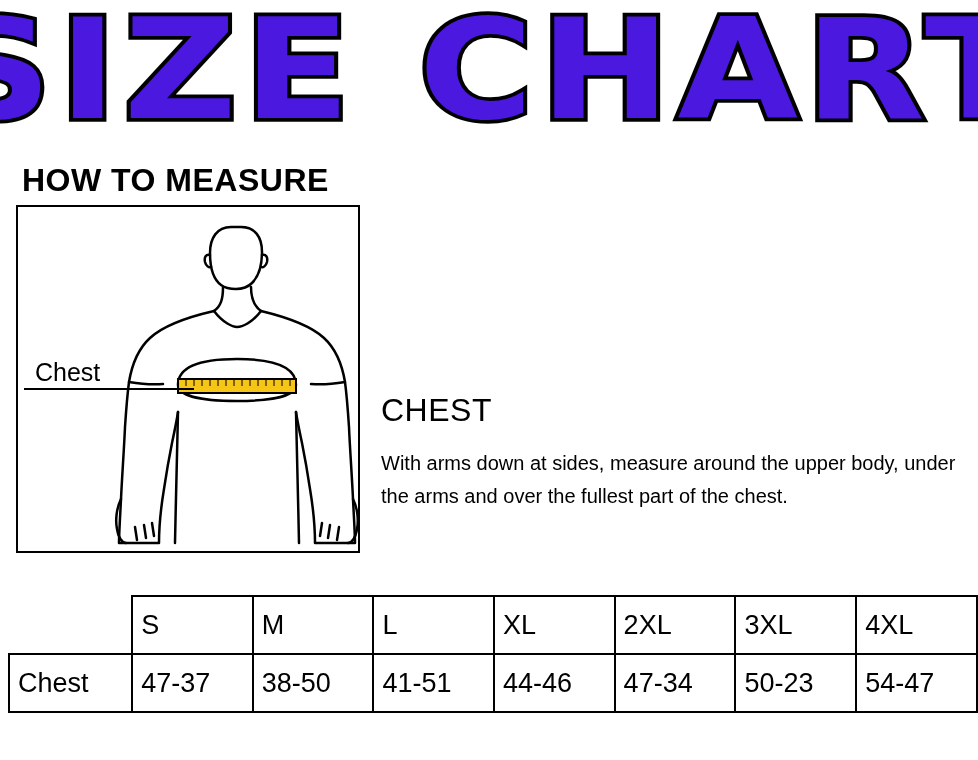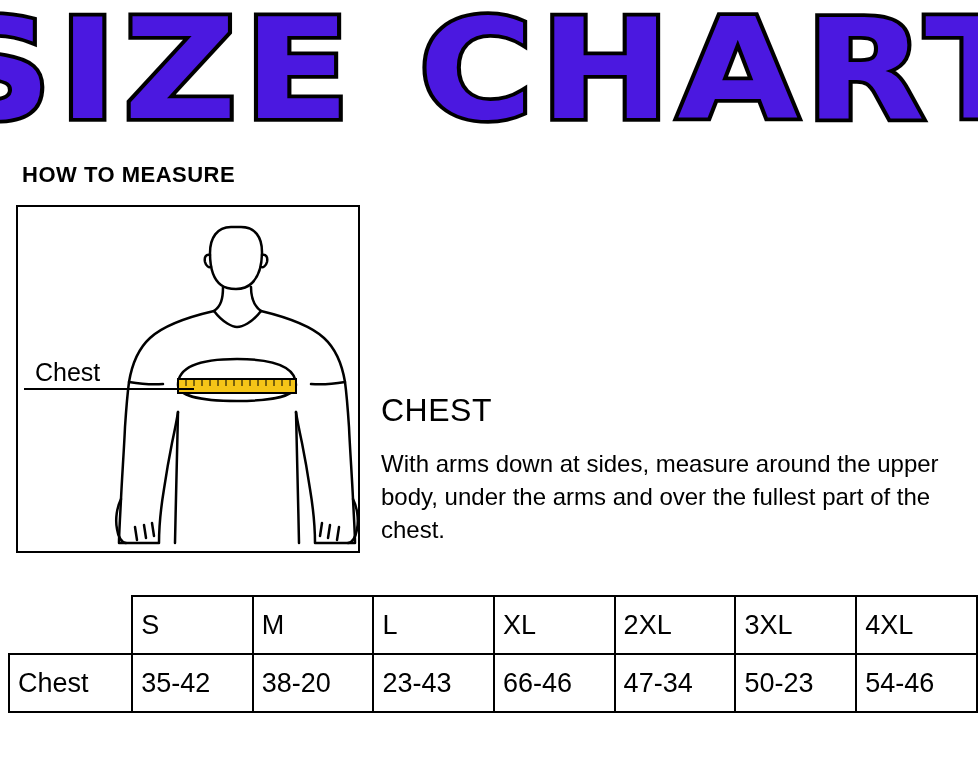--- a/index.html
+++ b/index.html
@@ -38,21 +38,21 @@
     transform: scaleX(1.18) scaleY(1.06);
     transform-origin: 50% 50%;
     white-space: nowrap;
   }
 
   
   .how-to {
     position: absolute;
     left: 22px;
     top: 162px;
-    font-size: 22px;
+    font-size: 32px;
     font-weight: bold;
     letter-spacing: 0.5px;
     color: #000;
   }
 
   
   .figure-box {
     position: absolute;
     left: 16px;
     top: 205px;
@@ -91,21 +91,21 @@
     left: 381px;
     top: 392px;
     width: 590px;
   }
   .desc-title {
     font-size: 32px;
     letter-spacing: 0.5px;
     margin: 0 0 18px 0;
   }
   .desc-body {
-    font-size: 24px;
+    font-size: 20px;
     line-height: 33px;
     margin: 0;
   }
 
   
   .size-table {
     position: absolute;
     left: 8px;
     top: 595px;
     border-collapse: collapse;
@@ -211,22 +211,22 @@
       <td class="sz">S</td>
       <td class="sz">M</td>
       <td class="sz">L</td>
       <td class="sz">XL</td>
       <td class="sz">2XL</td>
       <td class="sz">3XL</td>
       <td class="sz">4XL</td>
     </tr>
     <tr>
       <td class="col-head filled">Chest</td>
-      <td class="sz">35-42</td>
-      <td class="sz">38-20</td>
-      <td class="sz">23-43</td>
-      <td class="sz">66-46</td>
+      <td class="sz">47-37</td>
+      <td class="sz">38-50</td>
+      <td class="sz">41-51</td>
+      <td class="sz">44-46</td>
       <td class="sz">47-34</td>
       <td class="sz">50-23</td>
-      <td class="sz">54-46</td>
+      <td class="sz">54-47</td>
     </tr>
   </tbody>
 </table>
 
 </body></html>

